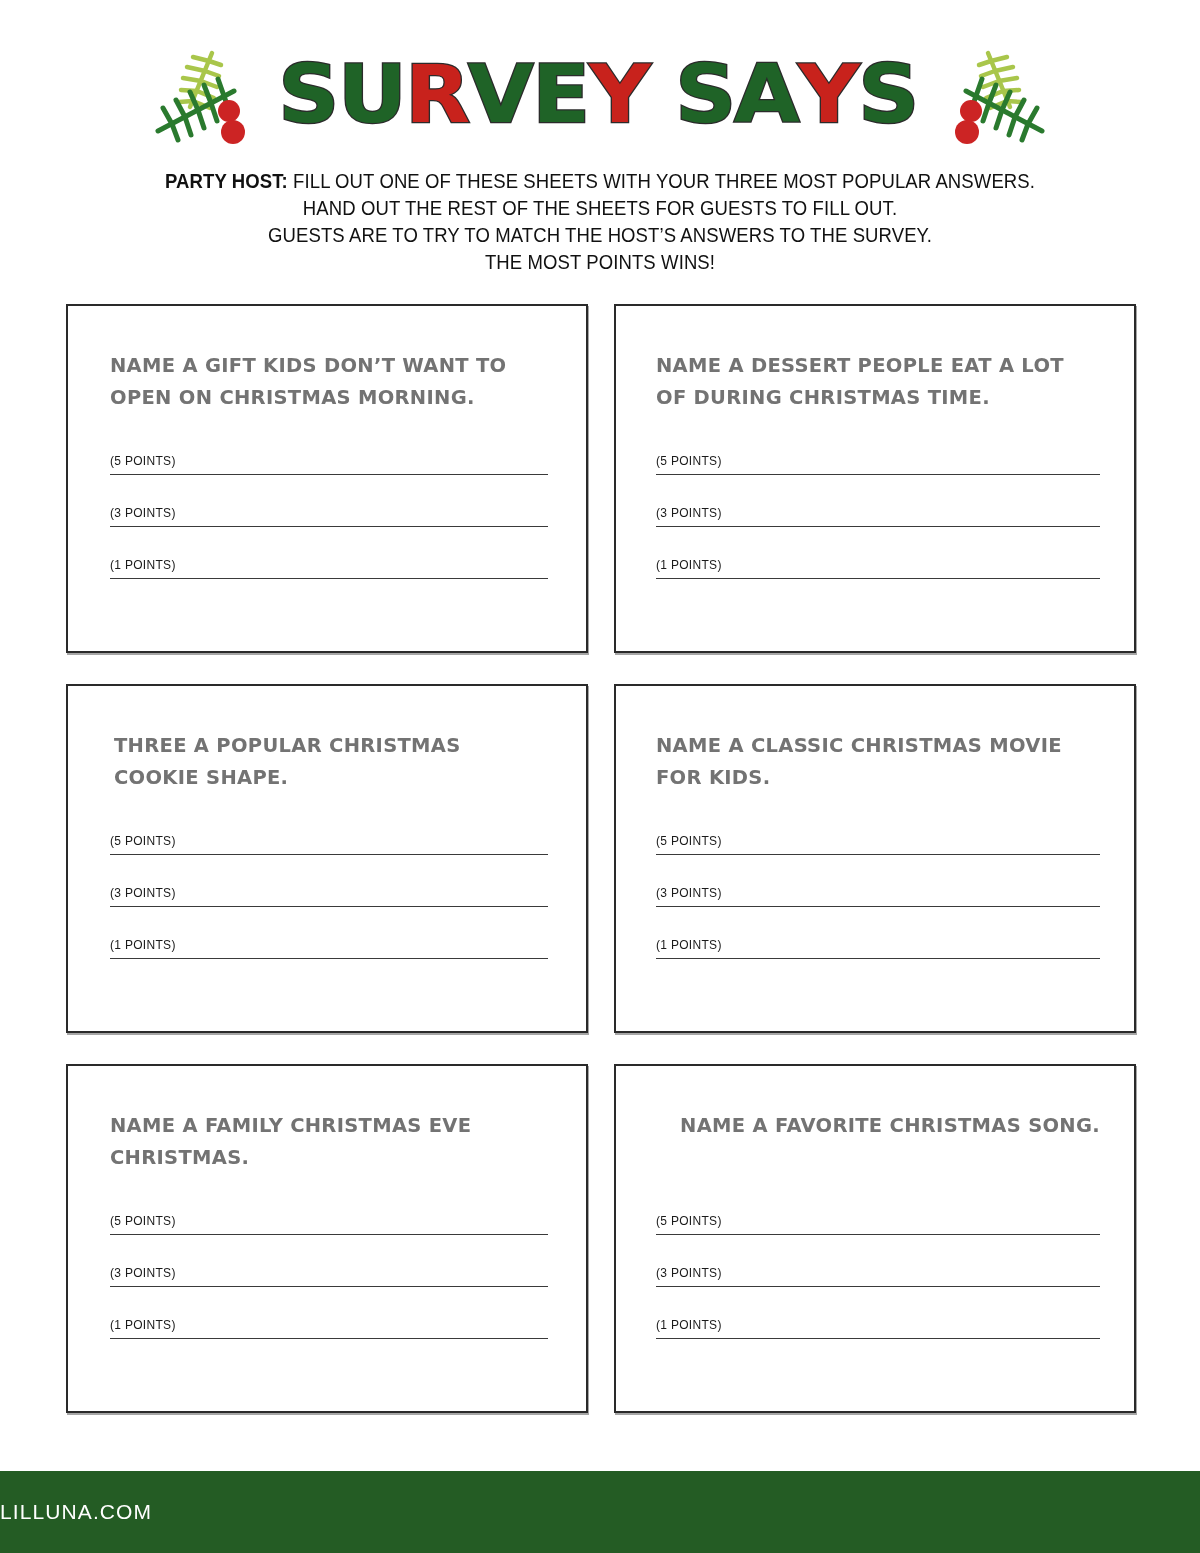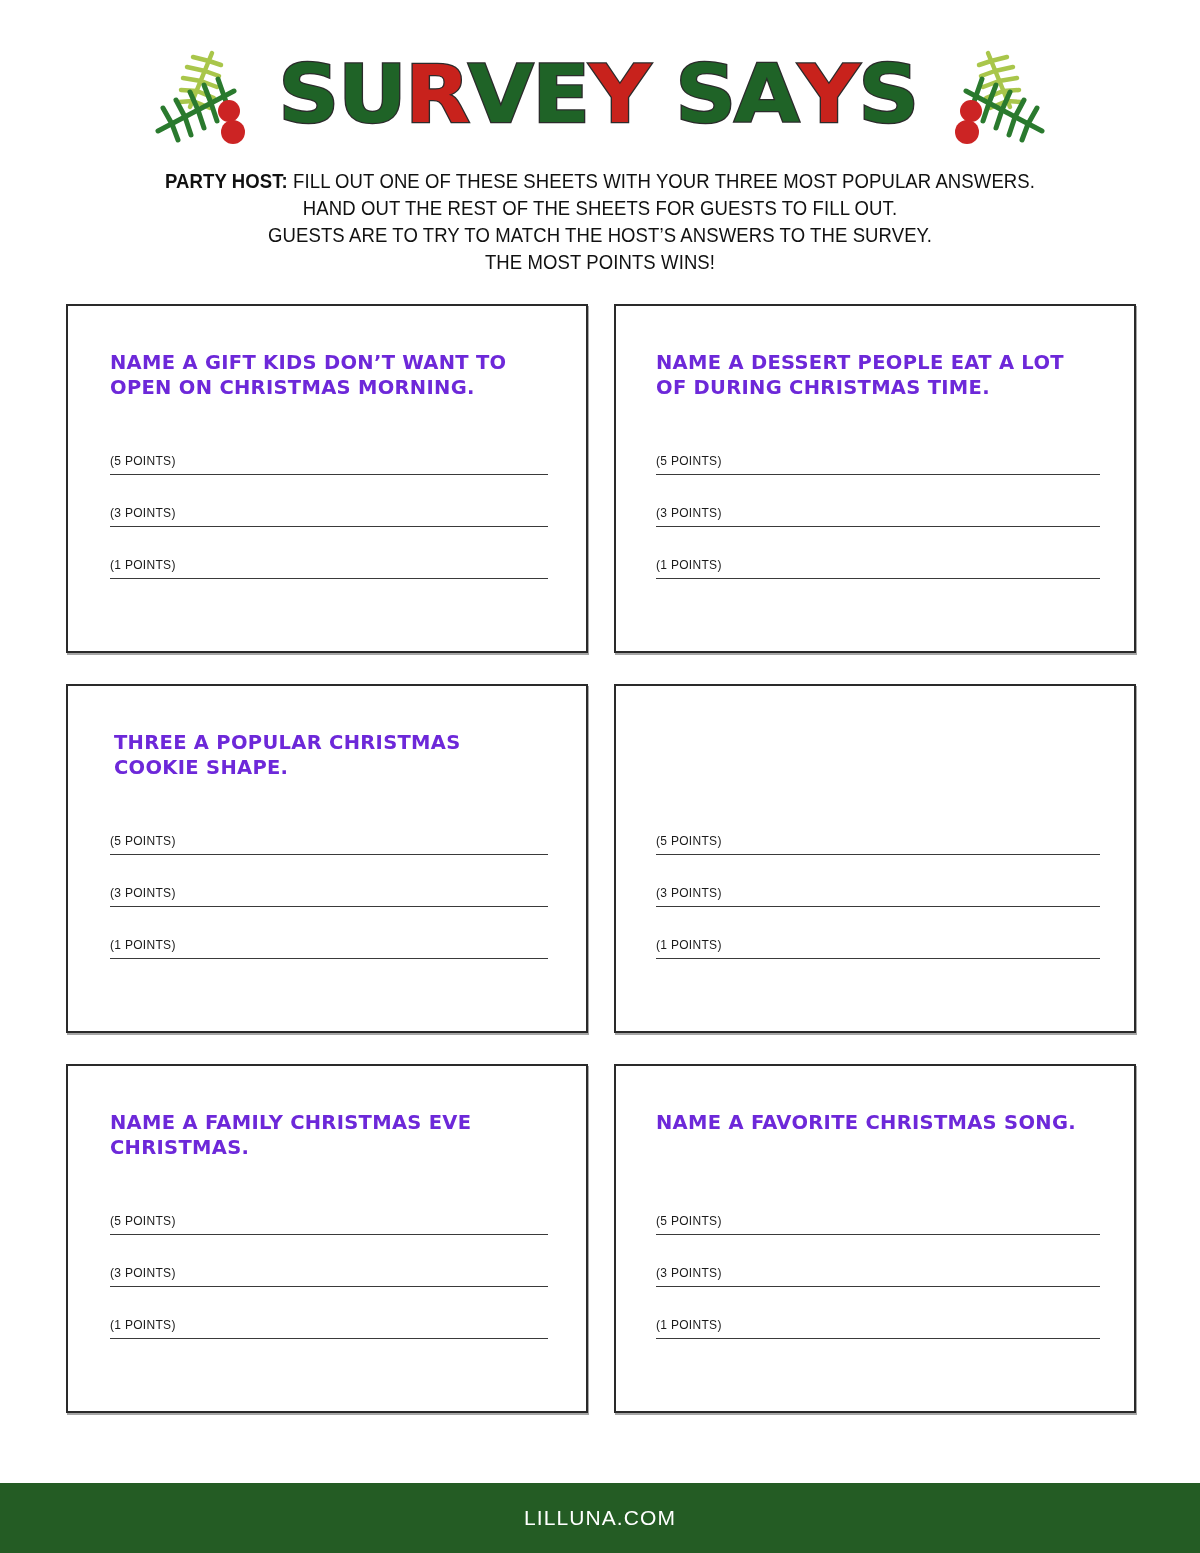--- a/index.html
+++ b/index.html
@@ -89,23 +89,23 @@
     padding: 44px 38px 20px 42px;
     display: flex;
     flex-direction: column;
     box-shadow: 1px 2px 0 rgba(0,0,0,0.35);
   }
 
   .card-question {
     font-family: "DejaVu Sans", sans-serif;
     font-weight: 700;
     font-size: 19.5px;
-    line-height: 25px;
+    line-height: 32px;
     letter-spacing: 0.3px;
-    color: #6d28d9;
+    color: #737373;
     min-height: 50px;
   }
 
   .lines {
     margin-top: auto;
     margin-bottom: 52px;
   }
 
   .line-row {
     position: relative;
@@ -122,34 +122,34 @@
     font-size: 12px;
     letter-spacing: 0.3px;
     color: #1a1a1a;
     font-family: "Liberation Sans", sans-serif;
     font-weight: 400;
     white-space: nowrap;
   }
 
   
   .card.col-r { padding-left: 40px; padding-right: 34px; }
-  .card.r3c2 .card-question { text-align: left; }
+  .card.r3c2 .card-question { text-align: right; }
   .card.r2c1 .card-question { padding-left: 4px; }
 
   
   .footer {
     position: absolute;
     left: 0;
     bottom: 0;
     width: 1200px;
-    height: 70px;
+    height: 82px;
     background: #245C24;
     display: flex;
     align-items: center;
-    justify-content: center;
+    justify-content: flex-start;
   }
   .footer-text {
     color: #ffffff;
     font-size: 21px;
     letter-spacing: 1.1px;
     font-family: "Liberation Sans", sans-serif;
     font-weight: 400;
   }
 </style>
 </head>
@@ -291,20 +291,21 @@
         <div class="line-row">
             <span class="line-label">(3 POINTS)</span>
           </div>
         <div class="line-row">
             <span class="line-label">(1 POINTS)</span>
           </div>
       </div>
     </div>
 
     <div class="card col-r r2c2">
+      <div class="card-question">NAME A CLASSIC CHRISTMAS MOVIE FOR KIDS.</div>
       <div class="lines">
         <div class="line-row">
             <span class="line-label">(5 POINTS)</span>
           </div>
         <div class="line-row">
             <span class="line-label">(3 POINTS)</span>
           </div>
         <div class="line-row">
             <span class="line-label">(1 POINTS)</span>
           </div>

